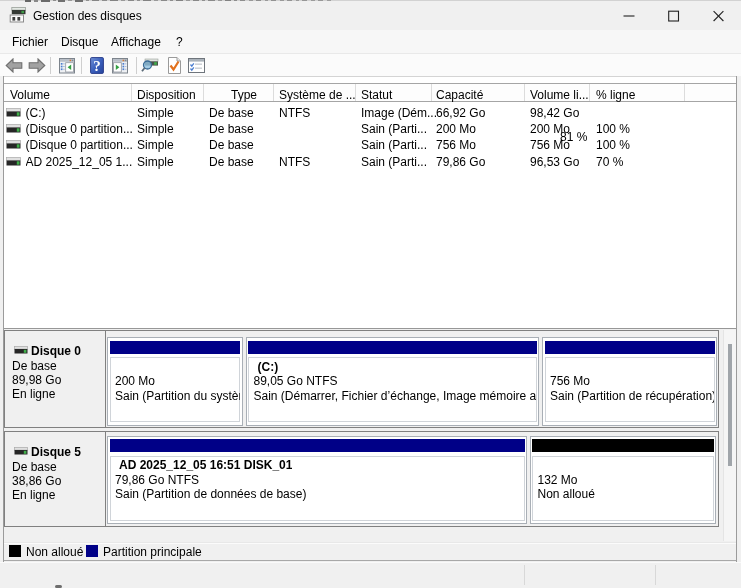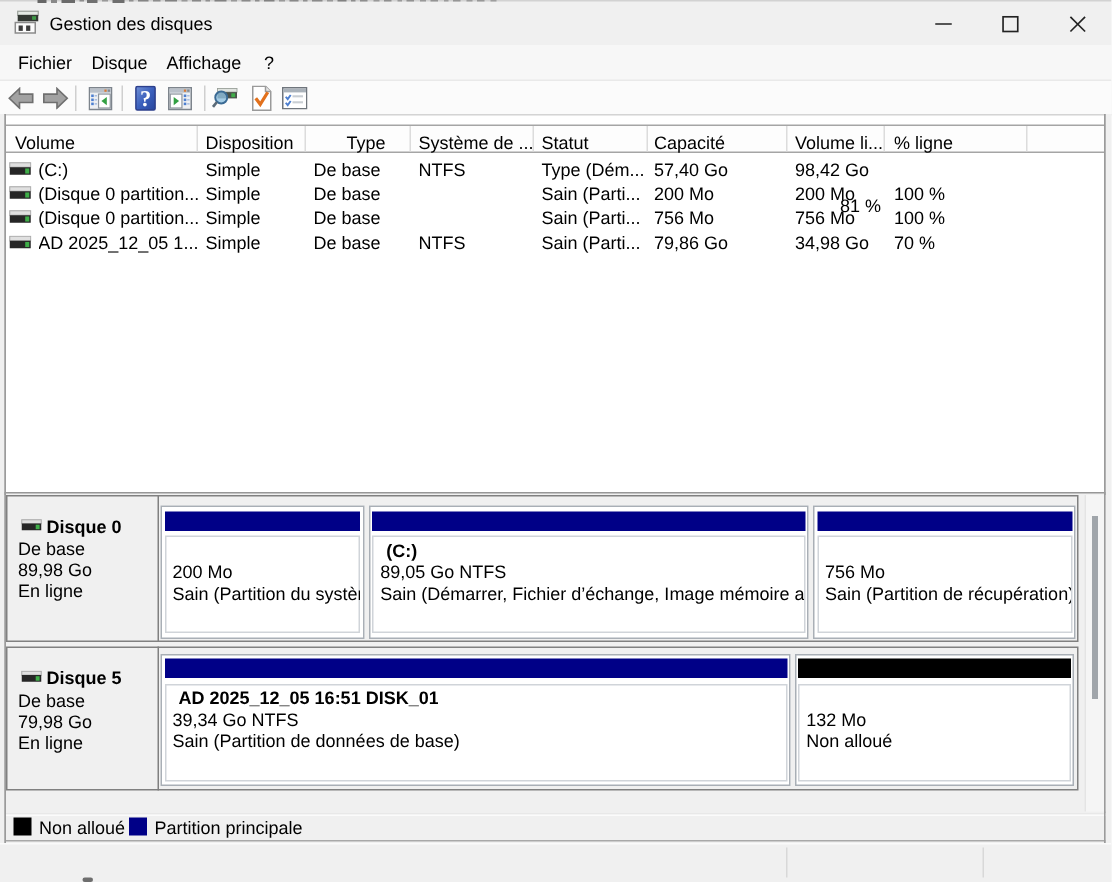--- a/index.html
+++ b/index.html
@@ -185,22 +185,22 @@
 <div id="rows">
     <svg class="abs" style="left:6px;top:108px" width="15" height="9" viewBox="0 0 15 9">
       <rect x="0.5" y="0.5" width="14" height="3" fill="#e0e0e0" stroke="#a9a9a9" stroke-width="0.7"></rect>
       <rect x="0.5" y="3.5" width="14" height="5" fill="#262626"></rect>
       <rect x="10.8" y="4.3" width="2.7" height="3.4" fill="#3fae49"></rect>
     </svg>
     <div class="txt clip" style="left:25.5px;top:107px;max-width:106px;">(C:)</div>
     <div class="txt" style="left:137px;top:107px;">Simple</div>
     <div class="txt" style="left:209px;top:107px;">De base</div>
     <div class="txt" style="left:279px;top:107px;">NTFS</div>
-    <div class="txt" style="left:361px;top:107px;">Type (Dém...</div>
-    <div class="txt" style="left:436px;top:107px;">57,40 Go</div>
+    <div class="txt" style="left:361px;top:107px;">Image (Dém...</div>
+    <div class="txt" style="left:436px;top:107px;">66,92 Go</div>
     <div class="txt" style="left:530px;top:107px;">98,42 Go</div>
     <div class="txt" style="left:560px;top:107px;margin-top:24px;">81 %</div>
     <svg class="abs" style="left:6px;top:124.2px" width="15" height="9" viewBox="0 0 15 9">
       <rect x="0.5" y="0.5" width="14" height="3" fill="#e0e0e0" stroke="#a9a9a9" stroke-width="0.7"></rect>
       <rect x="0.5" y="3.5" width="14" height="5" fill="#262626"></rect>
       <rect x="10.8" y="4.3" width="2.7" height="3.4" fill="#3fae49"></rect>
     </svg>
     <div class="txt clip" style="left:25.5px;top:123.2px;max-width:106px;">(Disque 0 partition...</div>
     <div class="txt" style="left:137px;top:123.2px;">Simple</div>
     <div class="txt" style="left:209px;top:123.2px;">De base</div>
@@ -224,21 +224,21 @@
       <rect x="0.5" y="0.5" width="14" height="3" fill="#e0e0e0" stroke="#a9a9a9" stroke-width="0.7"></rect>
       <rect x="0.5" y="3.5" width="14" height="5" fill="#262626"></rect>
       <rect x="10.8" y="4.3" width="2.7" height="3.4" fill="#3fae49"></rect>
     </svg>
     <div class="txt clip" style="left:25.5px;top:155.6px;max-width:108px;">AD 2025_12_05 1...</div>
     <div class="txt" style="left:137px;top:155.6px;">Simple</div>
     <div class="txt" style="left:209px;top:155.6px;">De base</div>
     <div class="txt" style="left:279px;top:155.6px;">NTFS</div>
     <div class="txt" style="left:361px;top:155.6px;">Sain (Parti...</div>
     <div class="txt" style="left:436px;top:155.6px;">79,86 Go</div>
-    <div class="txt" style="left:530px;top:155.6px;">34,98 Go</div>
+    <div class="txt" style="left:530px;top:155.6px;">96,53 Go</div>
     <div class="txt" style="left:596px;top:155.6px;">70 %</div>
   </div>
 
 <div class="abs" style="left:3px;top:328px;width:734px;height:2px;background:#979797;"></div>
 
 <div class="abs" style="left:4px;top:329px;width:732px;height:233px;background:#f0f0f0;"></div>
 
 <div id="disks">
     <div class="abs" style="left:4px;top:329.5px;width:714.5px;height:98px;background:#f0f0f0;border:1px solid #808080;box-sizing:border-box;"></div>
     <div class="abs" style="left:105px;top:329.5px;width:1px;height:98px;background:#808080;"></div>
@@ -269,27 +269,27 @@
     <div class="txt clip" style="left:550px;top:389.5px;max-width:164px;">Sain (Partition de récupération)</div>
     <div class="abs" style="left:4px;top:430.5px;width:714.5px;height:96.5px;background:#f0f0f0;border:1px solid #808080;box-sizing:border-box;"></div>
     <div class="abs" style="left:105px;top:430.5px;width:1px;height:96.5px;background:#808080;"></div>
     <svg class="abs" style="left:14px;top:446.5px" width="14" height="8" viewBox="0 0 14 8">
       <rect x="0.5" y="0.5" width="13" height="2.6" fill="#e0e0e0" stroke="#a9a9a9" stroke-width="0.7"></rect>
       <rect x="0.5" y="3" width="13" height="4.5" fill="#262626"></rect>
       <rect x="9.8" y="3.8" width="2.6" height="3" fill="#3fae49"></rect>
     </svg>
     <div class="txt" style="left:31px;top:445.5px;font-weight:bold;">Disque 5</div>
     <div class="txt" style="left:12px;top:460.5px;">De base</div>
-    <div class="txt" style="left:12px;top:474.7px;">79,98 Go</div>
+    <div class="txt" style="left:12px;top:474.7px;">38,86 Go</div>
     <div class="txt" style="left:12px;top:489px;">En ligne</div>
     <div class="abs" style="left:107px;top:435.5px;width:420px;height:88.5px;background:#fff;border:1px solid #a9afb6;box-sizing:border-box;"></div>
     <div class="abs" style="left:109.5px;top:439px;width:415px;height:13px;background:#000087;"></div>
     <div class="abs" style="left:109.5px;top:455.5px;width:415px;height:65px;background:#fff;border:1px solid #d0d4d9;box-sizing:border-box;overflow:hidden;"></div>
     <div class="txt clip" style="left:119px;top:459px;font-weight:bold;max-width:405px;">AD 2025_12_05 16:51 DISK_01</div>
-    <div class="txt clip" style="left:115px;top:473.5px;max-width:409px;">39,34 Go NTFS</div>
+    <div class="txt clip" style="left:115px;top:473.5px;max-width:409px;">79,86 Go NTFS</div>
     <div class="txt clip" style="left:115px;top:488px;max-width:409px;">Sain (Partition de données de base)</div>
     <div class="abs" style="left:529.5px;top:435.5px;width:186.5px;height:88.5px;background:#fff;border:1px solid #a9afb6;box-sizing:border-box;"></div>
     <div class="abs" style="left:532px;top:439px;width:181.5px;height:13px;background:#000000;"></div>
     <div class="abs" style="left:532px;top:455.5px;width:181.5px;height:65px;background:#fff;border:1px solid #d0d4d9;box-sizing:border-box;overflow:hidden;"></div>
     <div class="txt clip" style="left:537.5px;top:473.5px;max-width:175.5px;">132 Mo</div>
     <div class="txt clip" style="left:537.5px;top:488px;max-width:175.5px;">Non alloué</div>
   </div>
 
 <div class="abs" style="left:723px;top:330px;width:13.5px;height:211px;background:#f5f5f5;border-left:1px solid #e4e4e4;box-sizing:border-box;"></div>
 <div class="abs" style="left:728px;top:344px;width:4px;height:122px;background:#a0a5aa;"></div>

